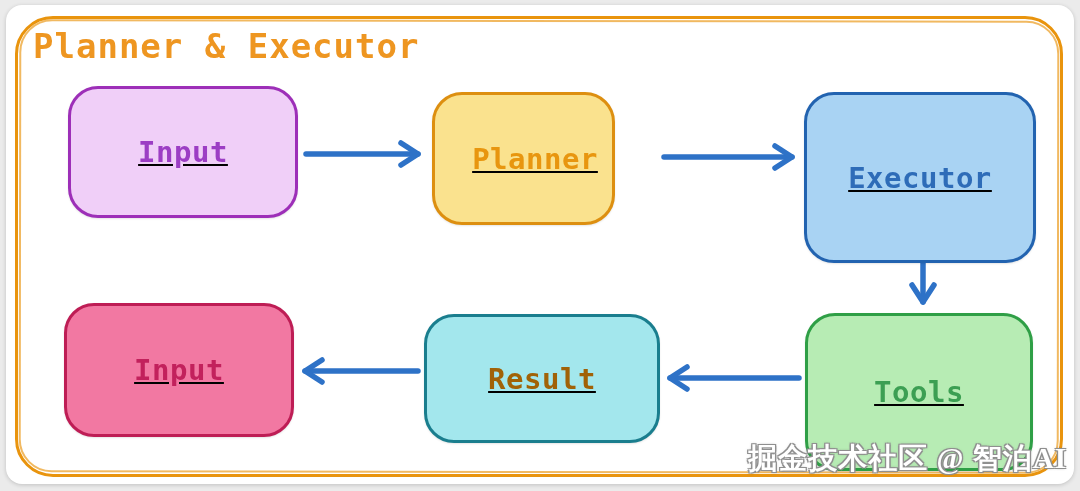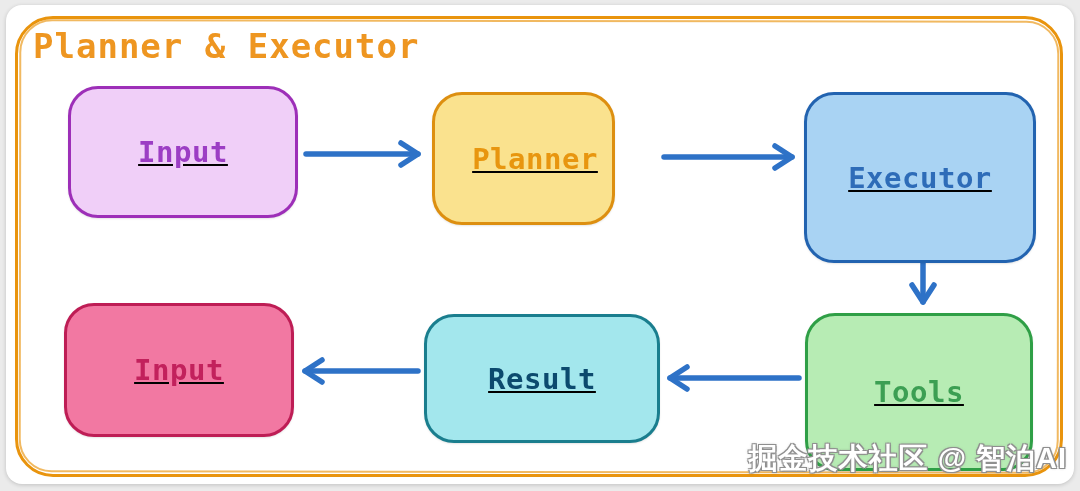--- a/index.html
+++ b/index.html
@@ -68,21 +68,21 @@
   .node-label {
     font-size: 29px;
     font-weight: bold;
     letter-spacing: 0.5px;
     white-space: nowrap;
   }
   .watermark {
     position: absolute;
     right: 13px;
     bottom: 12px;
-    font-family: Liberation Sans, sans-serif;
+    font-family: Liberation Serif, serif;
     font-size: 29px;
     font-weight: bold;
     letter-spacing: 1px;
     color: #ffffff;
     text-shadow:
       -1.2px -1.2px 0 #8f8f8f,
        1.2px -1.2px 0 #8f8f8f,
       -1.2px  1.2px 0 #8f8f8f,
        1.2px  1.2px 0 #8f8f8f,
        0 0 3px rgba(100,100,100,0.7);
@@ -116,20 +116,20 @@
       <div class="node" style="left: 432px; top: 92px; width: 183px; height: 133px; background: rgb(250, 226, 142); border-color: rgb(221, 143, 16); padding-left: 23px;">
         <span class="node-label" style="color: rgb(232, 150, 15);">Planner</span>
       </div>
       <div class="node" style="left: 804px; top: 92px; width: 232px; height: 171px; background: rgb(169, 211, 243); border-color: rgb(34, 99, 176);">
         <span class="node-label" style="color: rgb(46, 108, 184);">Executor</span>
       </div>
       <div class="node" style="left: 805px; top: 313px; width: 228px; height: 158px; background: rgb(183, 236, 180); border-color: rgb(47, 159, 70);">
         <span class="node-label" style="color: rgb(60, 159, 83);">Tools</span>
       </div>
       <div class="node" style="left: 424px; top: 314px; width: 236px; height: 129px; background: rgb(163, 231, 237); border-color: rgb(26, 126, 142);">
-        <span class="node-label" style="color: #0c4a6e;">Result</span>
+        <span class="node-label" style="color: #a16207;">Result</span>
       </div>
       <div class="node" style="left: 64px; top: 303px; width: 230px; height: 134px; background: rgb(242, 120, 162); border-color: rgb(190, 29, 85);">
         <span class="node-label" style="color: rgb(194, 33, 92);">Input</span>
       </div>
     </div>
   <div class="watermark">掘金技术社区 @ 智泊AI</div>
 </div>
 
 </body></html>

